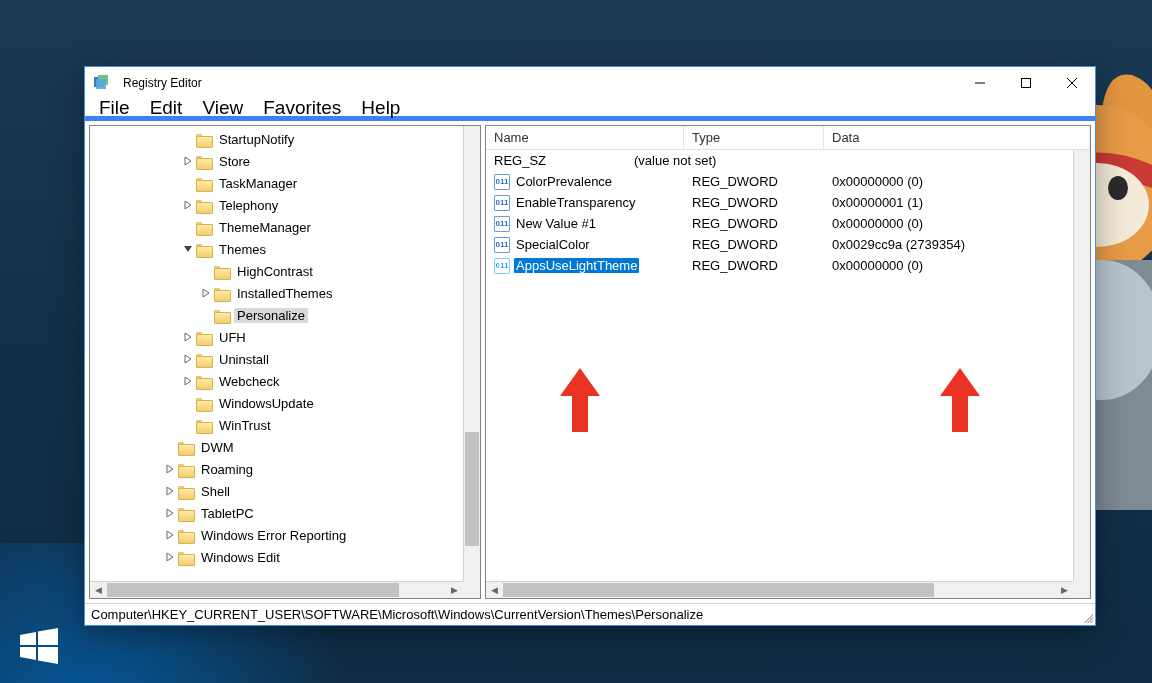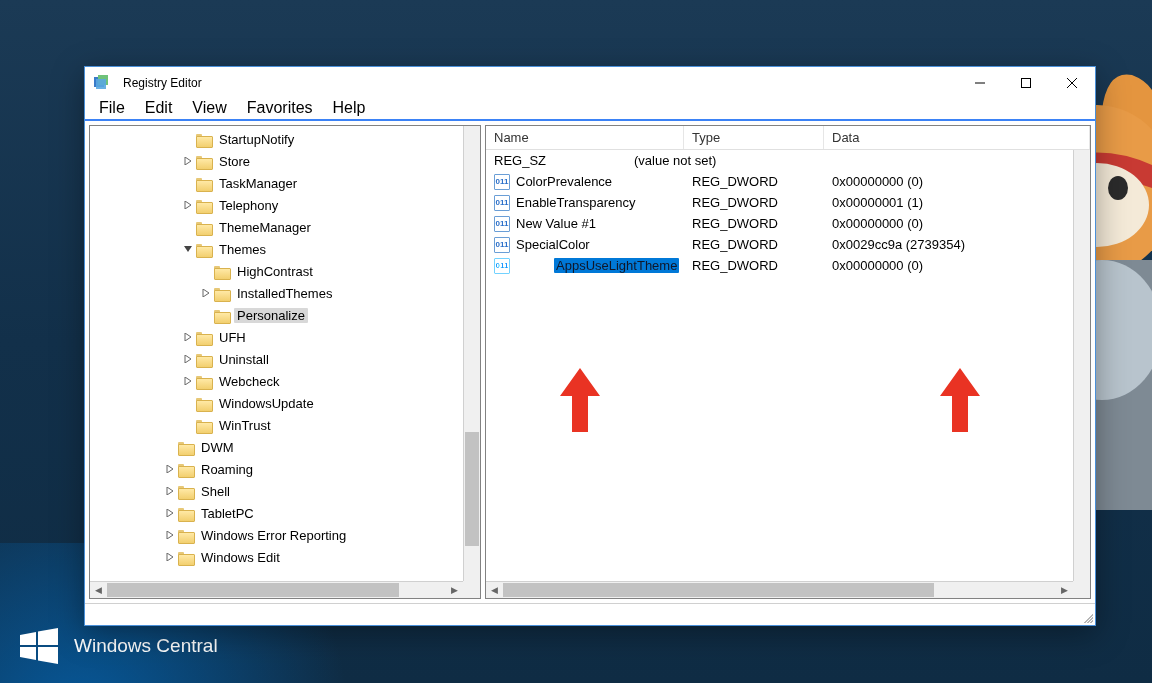--- a/index.html
+++ b/index.html
@@ -74,24 +74,24 @@
     align-items: center;
     justify-content: center;
     font-family: "Segoe UI Symbol", sans-serif;
     font-size: 10px;
   }
   .win-close { font-size: 13px; }
 
   .menubar {
     height: 22px;
     display: flex;
-    align-items: flex-end;
+    align-items: center;
     padding: 0 4px;
-    font-size: 16px;
-    border-bottom: 2px solid #3b82f6;
+    font-size: 19px;
+    border-bottom: 5px solid #3b82f6;
   }
   .menubar span {
     padding: 2px 10px;
     cursor: default;
   }
 
   .body-split {
     flex: 1;
     display: flex;
     padding: 4px;
@@ -252,22 +252,21 @@
   .val-icon.dw {
     background: #fff;
     border: 1px solid #6a9ed6;
     color: #2a6fc9;
   }
   .val-icon.dw.sel { filter: brightness(1.3) saturate(1.4); }
 
   .name-text { padding: 0 2px; border-radius:1px; }
   .name-text.selected {
     background: #0078d7;
-    color: #0f172a;
-    margin-left: 40px;
+    color: #ffffff;
   }
 
   .statusbar {
     height: 22px;
     border-top: 1px solid #d0d0d0;
     display: flex;
     align-items: center;
     padding: 0 6px;
     font-size: 13px;
     background: #fff;
@@ -308,21 +307,20 @@
   </svg>
 </div>
 
 <div class="wc-brand">
   <svg width="42" height="42" viewBox="0 0 42 42">
     <path d="M 2 10 L 18 7 L 18 20 L 2 20 Z" fill="#fff"></path>
     <path d="M 20 6.6 L 40 3 L 40 20 L 20 20 Z" fill="#fff"></path>
     <path d="M 2 22 L 18 22 L 18 35 L 2 32 Z" fill="#fff"></path>
     <path d="M 20 22 L 40 22 L 40 39 L 20 35.4 Z" fill="#fff"></path>
   </svg>
-  <span>Windows Central</span>
 </div>
 
 <div class="window">
 
   <div class="titlebar">
     <span>
       <svg width="16" height="16" viewBox="0 0 16 16">
         <rect x="1" y="3" width="10" height="10" fill="#3a7bc8"></rect>
         <rect x="5" y="1" width="10" height="10" fill="#6fc27a"></rect>
         <rect x="3" y="5" width="10" height="10" fill="#5aa7e0" opacity="0.9"></rect>
@@ -621,20 +619,21 @@
               <div class="hthumb" style="left:0; width:78%;"></div>
             </div>
           <div class="arrow">▶</div>
         </div>
         <div class="scroll-corner"></div>
       </div>
     </div>
   </div>
 
   <div class="statusbar">
+    <span>Computer\HKEY_CURRENT_USER\SOFTWARE\Microsoft\Windows\CurrentVersion\Themes\Personalize</span>
     <div class="grip"></div>
   </div>
 </div>
 
 <svg class="arrow-annot" style="left:558px; top:366px;" width="44" height="70">
   <path d="M22 2 L42 30 L30 30 L30 66 L14 66 L14 30 L2 30 Z" fill="#e93323"></path>
 </svg>
 <svg class="arrow-annot" style="left:938px; top:366px;" width="44" height="70">
   <path d="M22 2 L42 30 L30 30 L30 66 L14 66 L14 30 L2 30 Z" fill="#e93323"></path>
 </svg>

